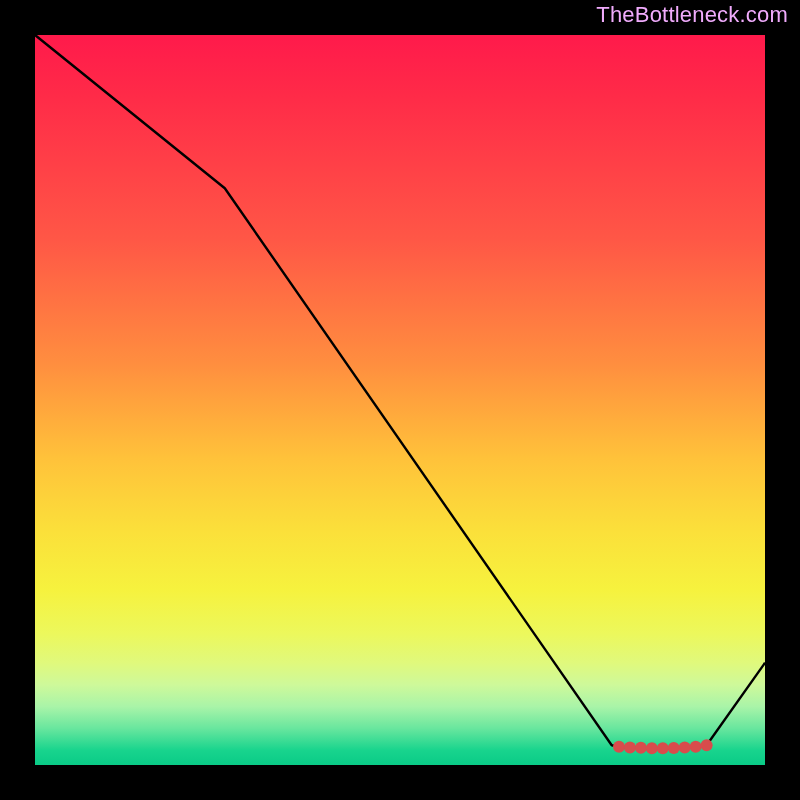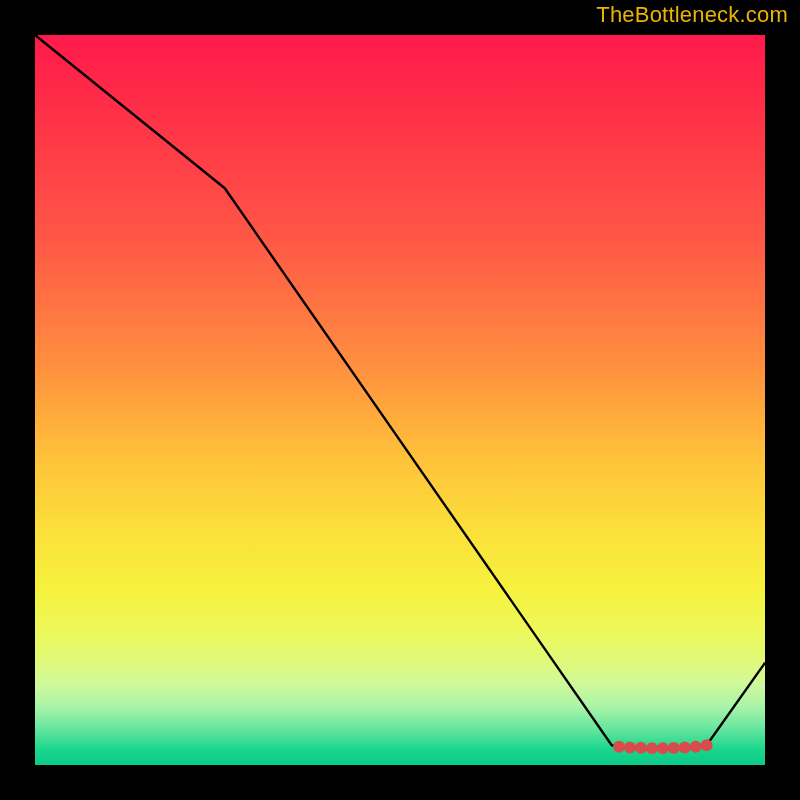--- a/index.html
+++ b/index.html
@@ -17,21 +17,21 @@
     top: 0;
     width: 800px;
     height: 800px;
     background: #000;
   }
   .watermark {
     position: absolute;
     top: 2px;
     right: 12px;
     font-size: 22px;
-    color: #eab308;
+    color: #f0abfc;
     letter-spacing: 0.2px;
     font-weight: 400;
   }
   .plot-area {
     position: absolute;
     left: 35px;
     top: 35px;
     width: 730px;
     height: 730px;
     background: linear-gradient(

